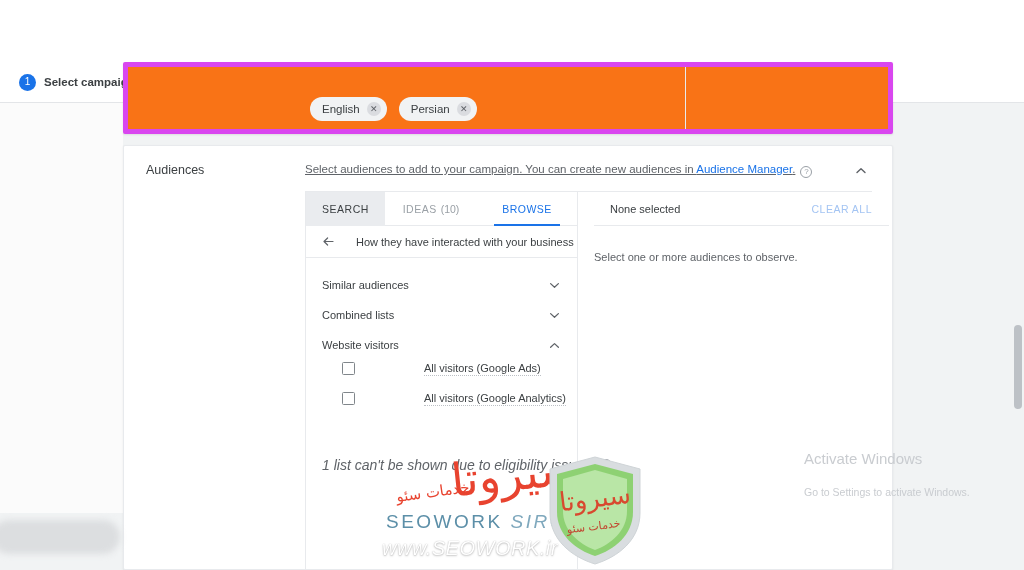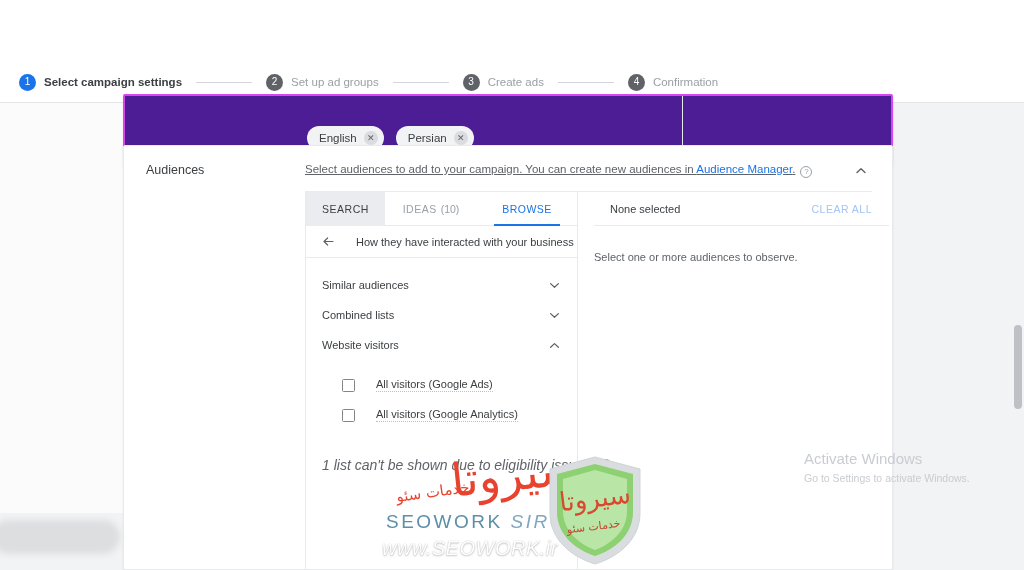--- a/index.html
+++ b/index.html
@@ -68,26 +68,25 @@
     left: 0; top: 103px;
     width: 1024px; height: 467px;
     background: #f1f3f4;
   }
 
   
   .card-languages {
     position: absolute;
     left: 123px; top: 62px;
     width: 770px; height: 72px;
-    background: #4c1d95;
-    border: 2px solid #d946ef;
+    background: #f97316;
+    border: 5px solid #d946ef;
     border-radius: 2px;
     box-shadow: 0 1px 2px rgba(60,64,67,0.12);
     overflow: hidden;
-    margin-top: 32px;
   }
   .lang-chip-row {
     position: absolute;
     left: 182px; top: 30px;
     display: flex;
     gap: 12px;
   }
   .chip {
     height: 24px;
     background: #f1f3f4;
@@ -274,23 +273,24 @@
   }
   .group-label { font-size: 11px; color: #3c4043; }
   .chev { width: 14px; height: 14px; display:flex; align-items:center; justify-content:center; }
 
   
   .cb-row {
     position: absolute;
     left: 0;
     width: 271px; height: 30px;
     display: flex;
-    align-items: flex-end;
+    align-items: flex-start;
     padding-left: 36px;
     cursor: pointer;
+    gap: 48px;
   }
   .cb-box {
     width: 13px; height: 13px;
     border: 1.4px solid #80868b;
     border-radius: 1.5px;
     background: #ffffff;
     flex: 0 0 auto;
   }
   .cb-label {
     font-size: 11px;
@@ -339,21 +339,21 @@
     pointer-events: none;
   }
   .win-wm-title {
     font-size: 15px;
     color: #c9ccd0;
     line-height: 1.25;
   }
   .win-wm-sub {
     font-size: 10.5px;
     color: #c9ccd0;
-    margin-top: 3px;
+    margin-top: 17px;
   }
 
   
   .wm {
     position: absolute;
     left: 378px; top: 455px;
     width: 290px; height: 115px;
     pointer-events: none;
   }
   .wm-script {

